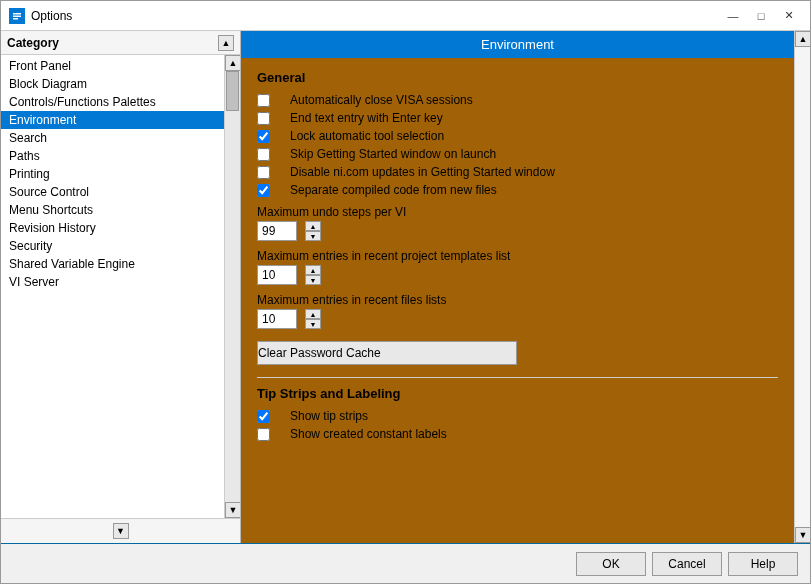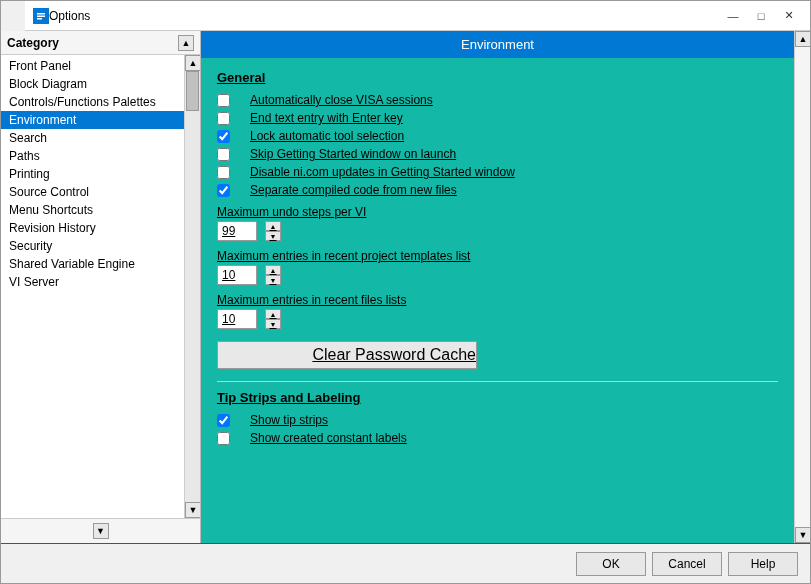--- a/index.html
+++ b/index.html
@@ -23,21 +23,21 @@
       flex-direction: column;
       box-shadow: 2px 2px 8px rgba(0,0,0,0.3);
     }
     .titlebar {
       background: #fff;
       height: 30px;
       display: flex;
       align-items: center;
       padding: 0 8px;
       border-bottom: 1px solid #ccc;
-      margin-left: 24px;
+      gap: 6px;
     }
     .titlebar-icon {
       width: 16px;
       height: 16px;
       background: #0078d4;
       display: flex;
       align-items: center;
       justify-content: center;
       font-size: 10px;
       color: white;
@@ -62,21 +62,21 @@
       justify-content: center;
       font-size: 11px;
       color: #333;
     }
     .content-area {
       display: flex;
       flex: 1;
       overflow: hidden;
     }
     .sidebar {
-      width: 200px;
+      width: 240px;
       border-right: 1px solid #bbb;
       background: #fff;
       display: flex;
       flex-direction: column;
     }
     .sidebar-header {
       padding: 4px 6px;
       font-size: 12px;
       font-weight: bold;
       border-bottom: 1px solid #ccc;
@@ -151,22 +151,21 @@
       color: white;
       text-align: center;
       padding: 6px;
       font-size: 13px;
       font-weight: normal;
     }
     .main-content {
       flex: 1;
       padding: 12px 16px;
       overflow-y: auto;
-      background: #14b8a6;
-      text-decoration: underline;
+      background: #a16207;
     }
     .section-title {
       font-size: 13px;
       font-weight: bold;
       margin-bottom: 8px;
       color: #000;
     }
     .checkbox-row {
       display: flex;
       align-items: center;
@@ -218,22 +217,22 @@
       line-height: 1;
     }
     .clear-btn {
       margin-top: 12px;
       margin-bottom: 12px;
       padding: 4px 0;
       width: 260px;
       background: #e8e8e8;
       border: 1px solid #999;
       cursor: pointer;
-      font-size: 16px;
-      text-align: right;
+      font-size: 12px;
+      text-align: left;
     }
     .section-divider {
       border: none;
       border-top: 1px solid #ccc;
       margin: 8px 0;
     }
     .right-scrollbar {
       width: 16px;
       background: #e8e8e8;
       border-left: 1px solid #ccc;

